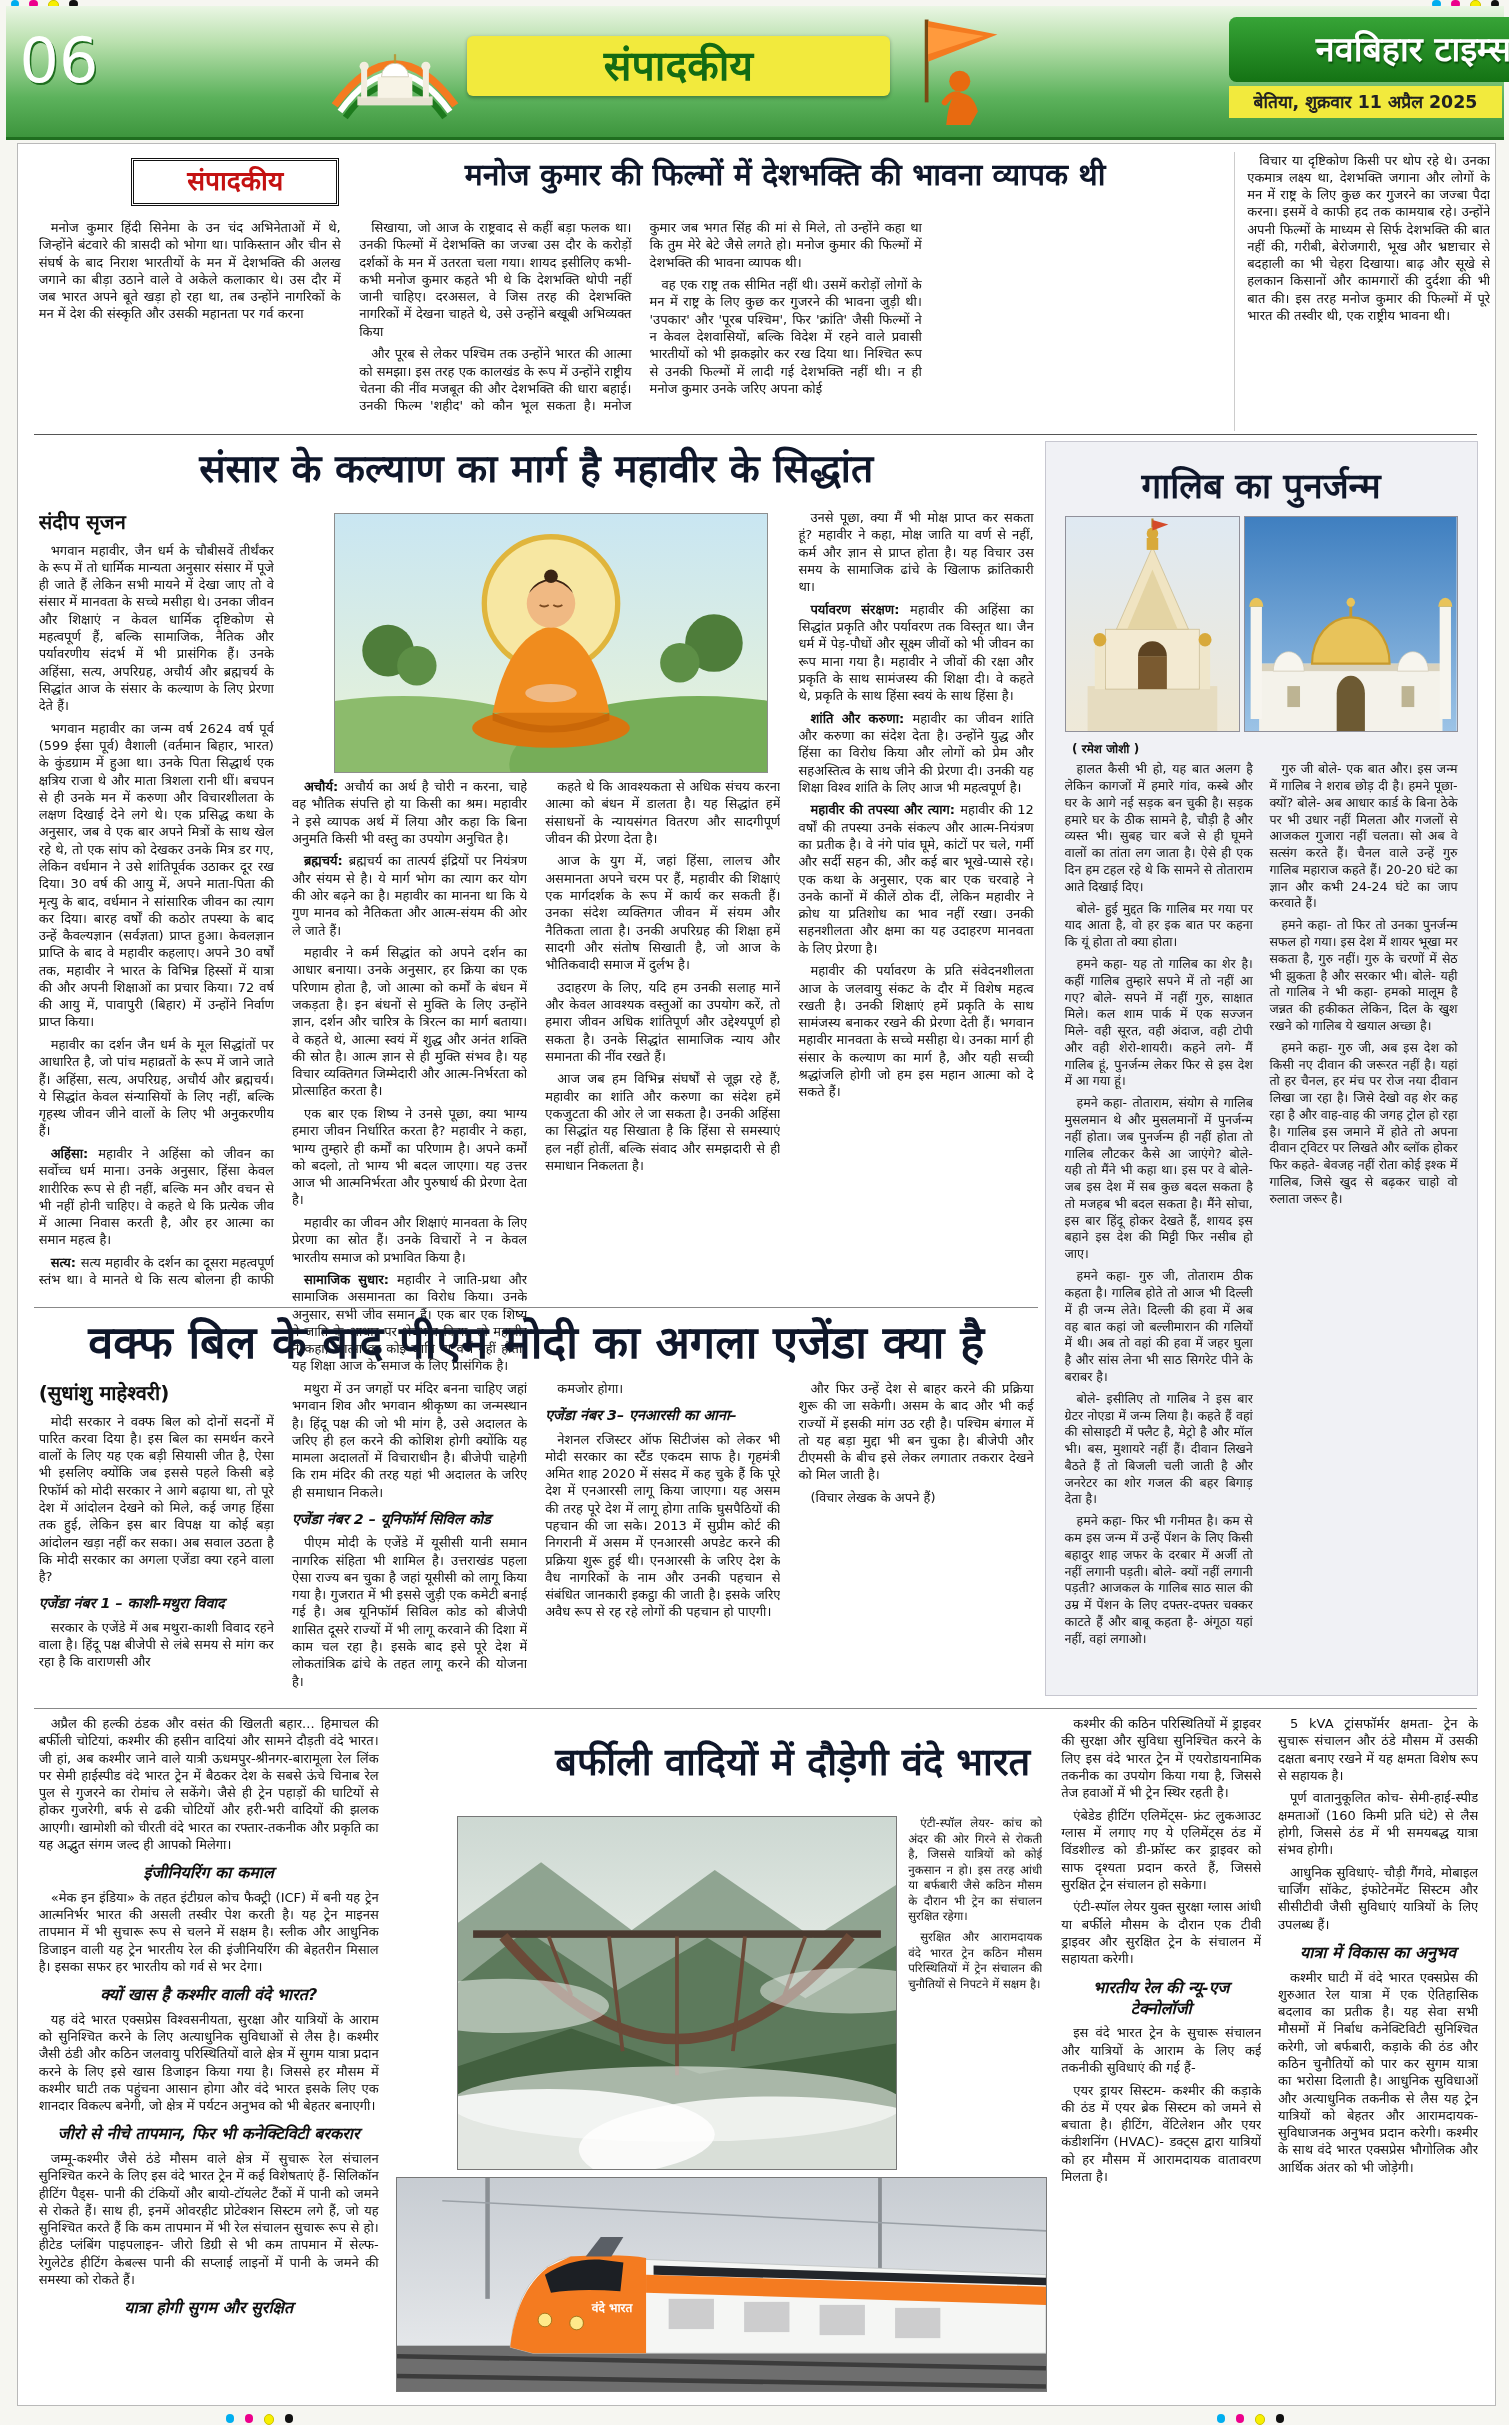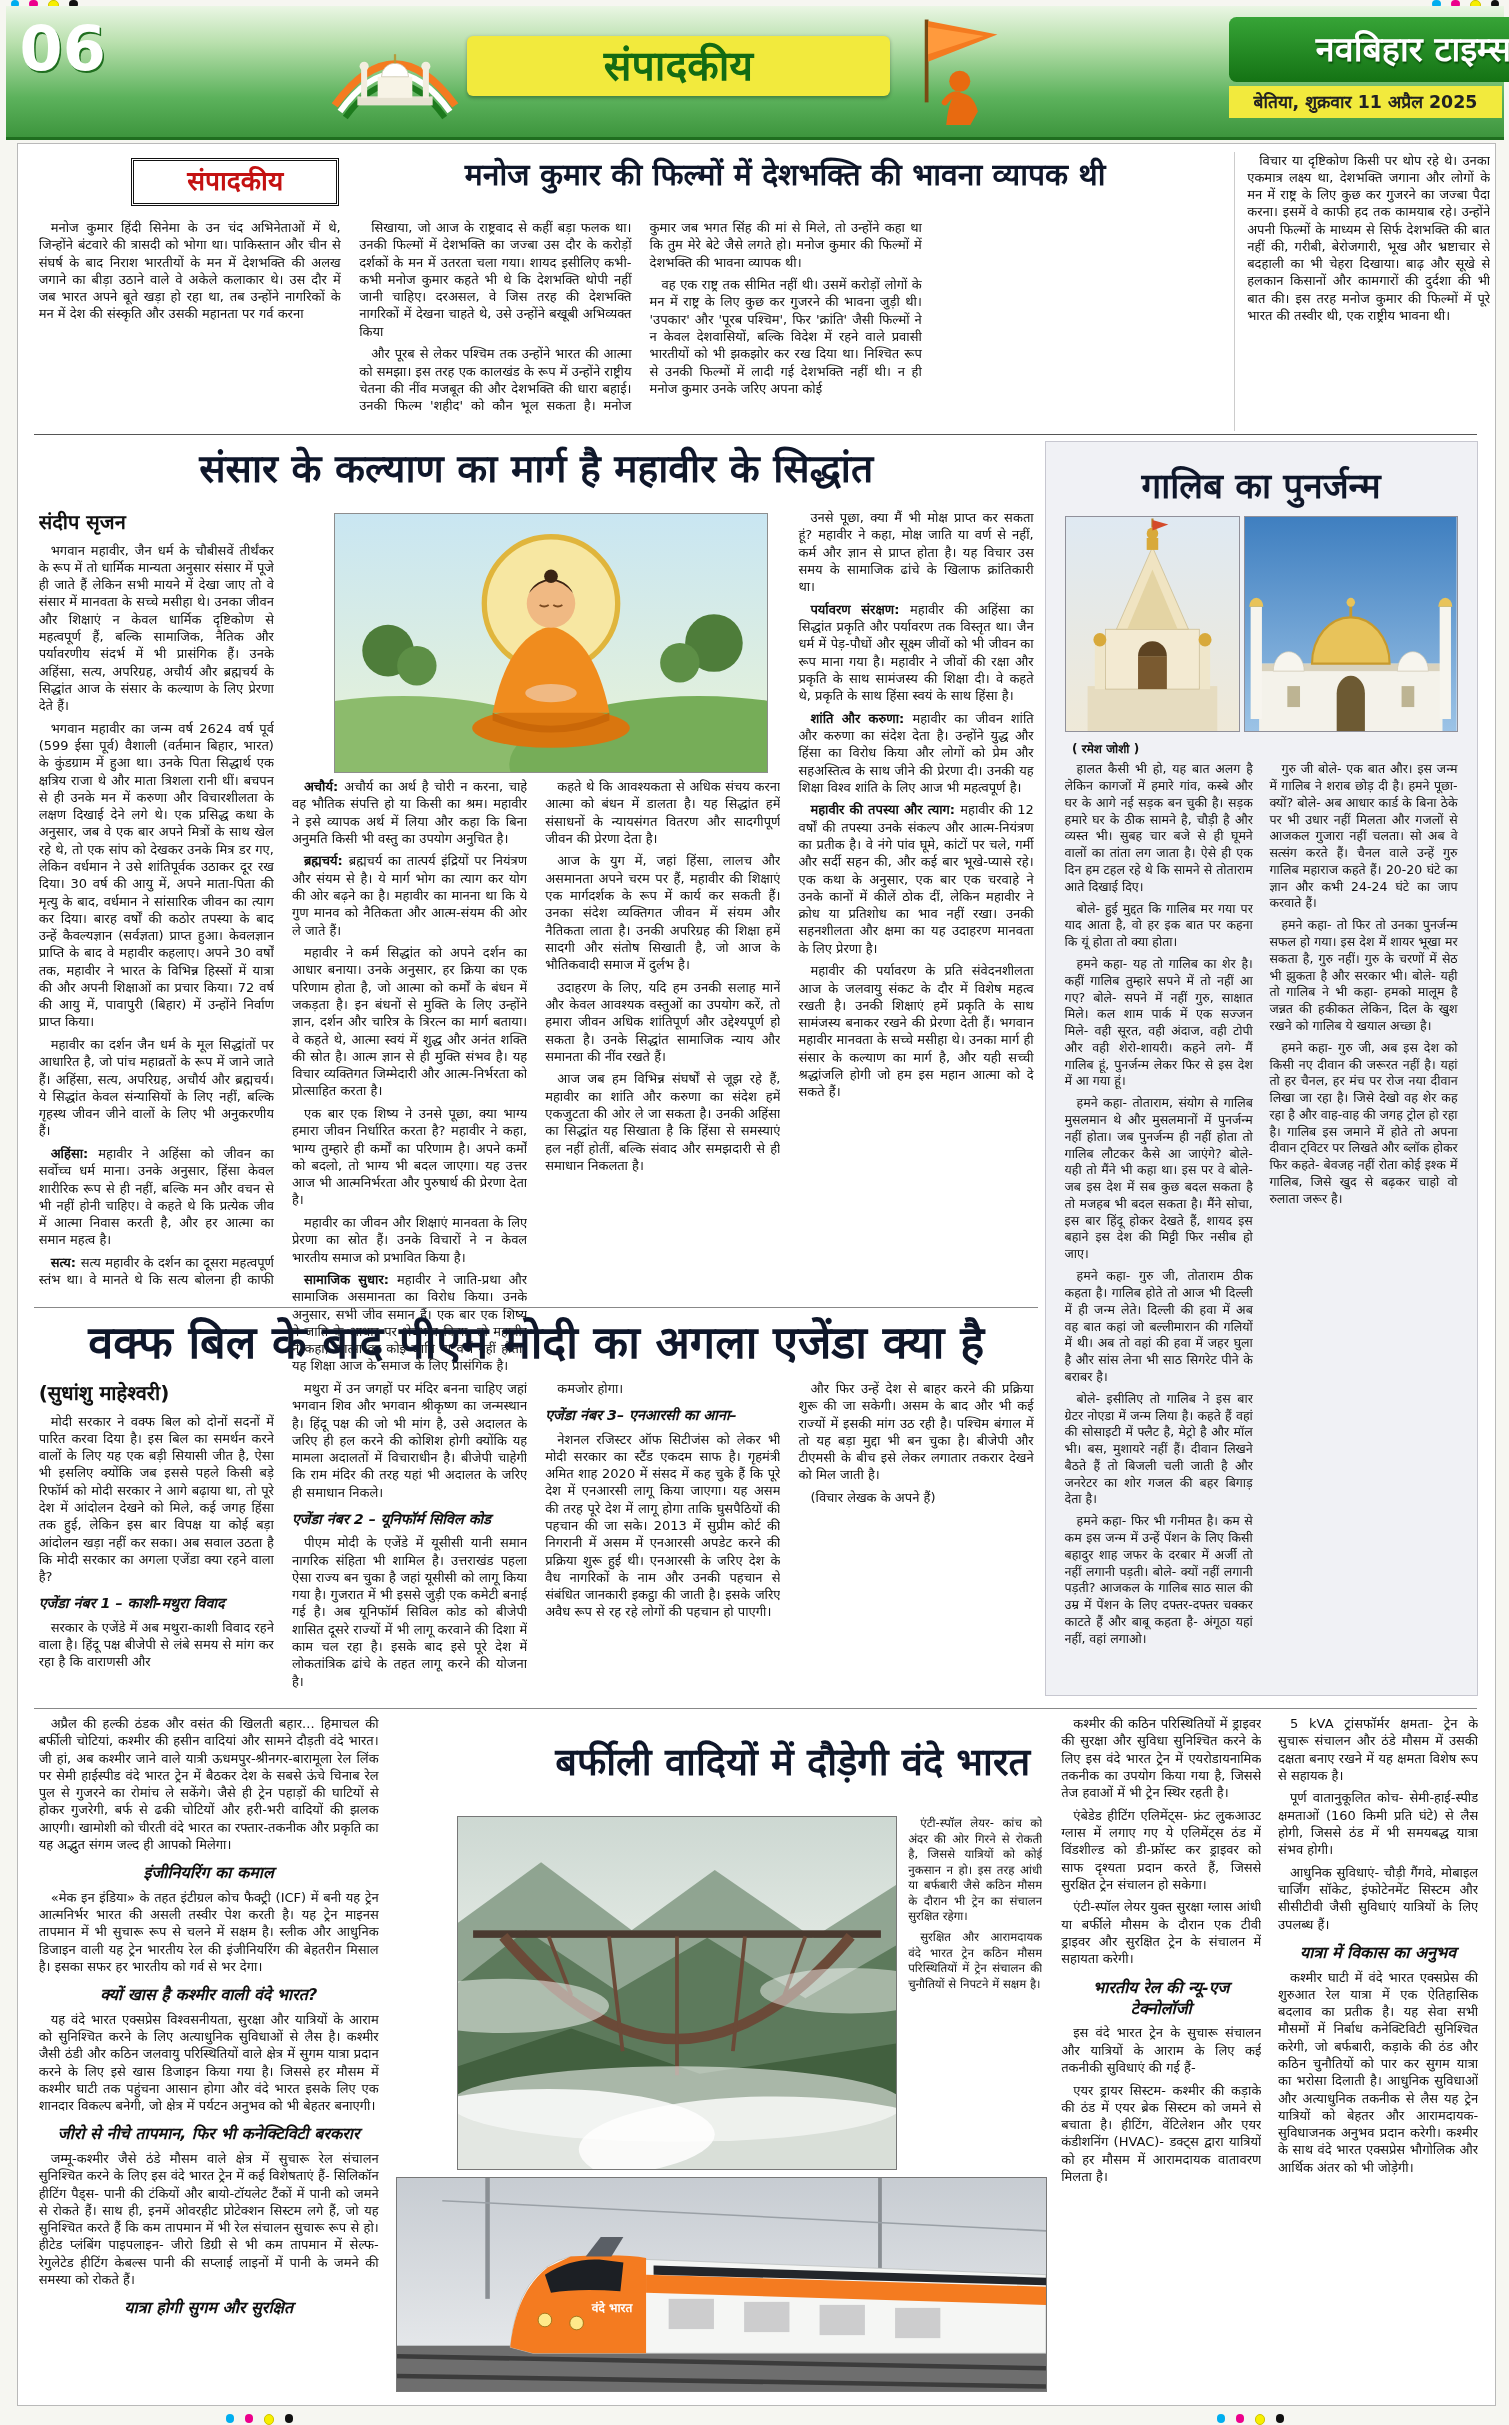--- a/index.html
+++ b/index.html
@@ -2,21 +2,21 @@
 <html style="font-size:12px"><head>
 <meta charset="utf-8">
 <style>
   html,body{margin:0;padding:0;background:#f4f4ef;}
   .page{position:relative;width:1510px;height:2426px;background:#f6f6f1;overflow:hidden;
         font-family:"DejaVu Sans","Liberation Sans",sans-serif;color:#111;}
   
   .masthead{position:absolute;top:6px;left:6px;right:6px;height:131px;
     background:linear-gradient(180deg,#eaf6e4 0%,#b9e0ad 28%,#5cb25c 70%,#3d953d 100%);
     border-bottom:3px solid #1f6e1f;}
-  .pageno{position:absolute;left:13.6px;top:6px;font-size:62px;font-weight:700;color:#fff;
+  .pageno{position:absolute;left:13.6px;top:18px;font-size:62px;font-weight:400;color:#fff;
     text-shadow:1.5px 1.5px 0 #1f6e1f;}
   .section-strip{position:absolute;left:461px;top:30px;width:423px;height:60px;background:#f2ea3d;
     border-radius:6px;box-shadow:0 1.5px 3.8px rgba(0,0,0,.3);color:#136b13;font-size:41px;font-weight:800;
     text-align:center;line-height:60px;}
   .brand-box{position:absolute;left:1223px;top:10.6px;width:273px;height:65px;border-radius:7.5px;
     background:linear-gradient(180deg,#37a437,#147314);color:#fff;font-size:34px;font-weight:800;
     text-align:center;line-height:65px;text-shadow:0.8px 1.5px 1.5px #0a4d0a;padding-left:48px;}
   .brand-date{position:absolute;left:1223px;top:80px;width:273px;height:32px;background:#f2ea3d;
     color:#222;font-size:17.4px;font-weight:700;text-align:center;line-height:32px;}
   .decor{position:absolute;}

